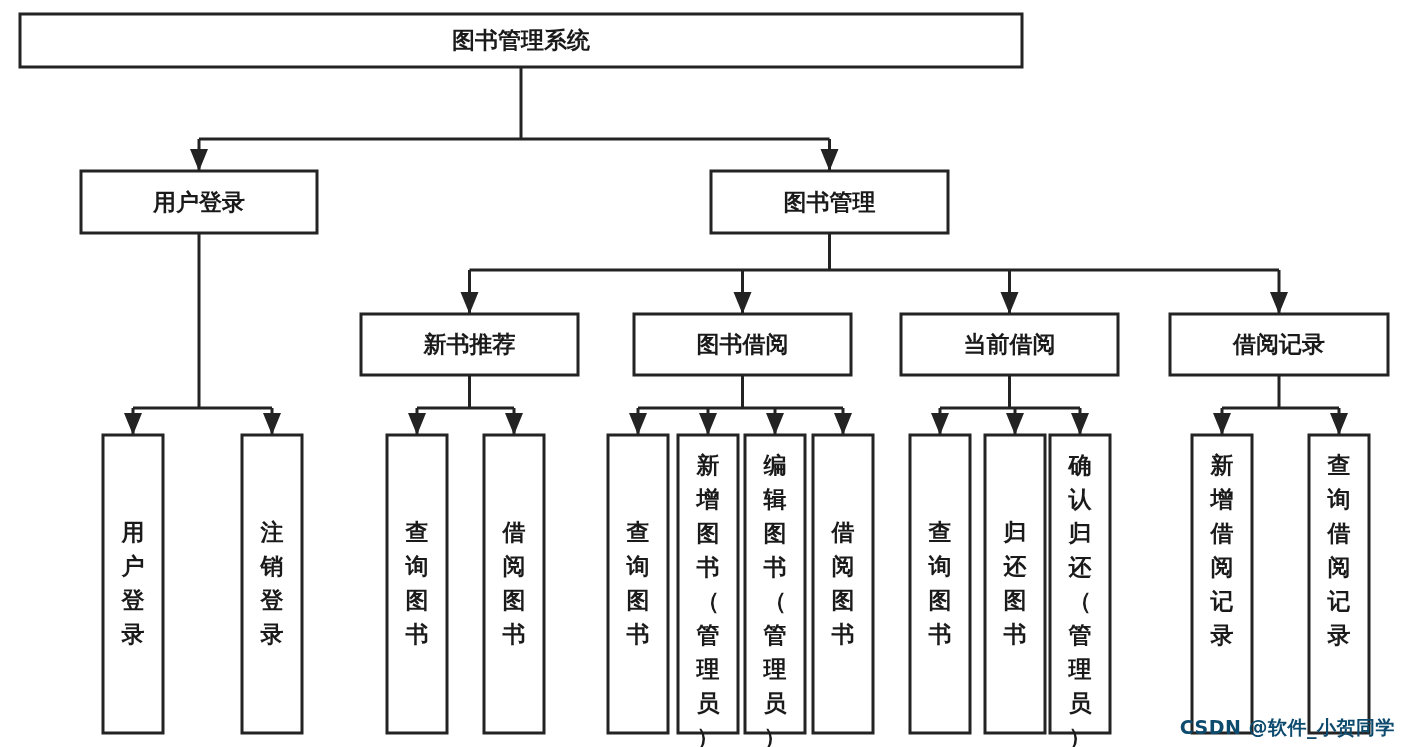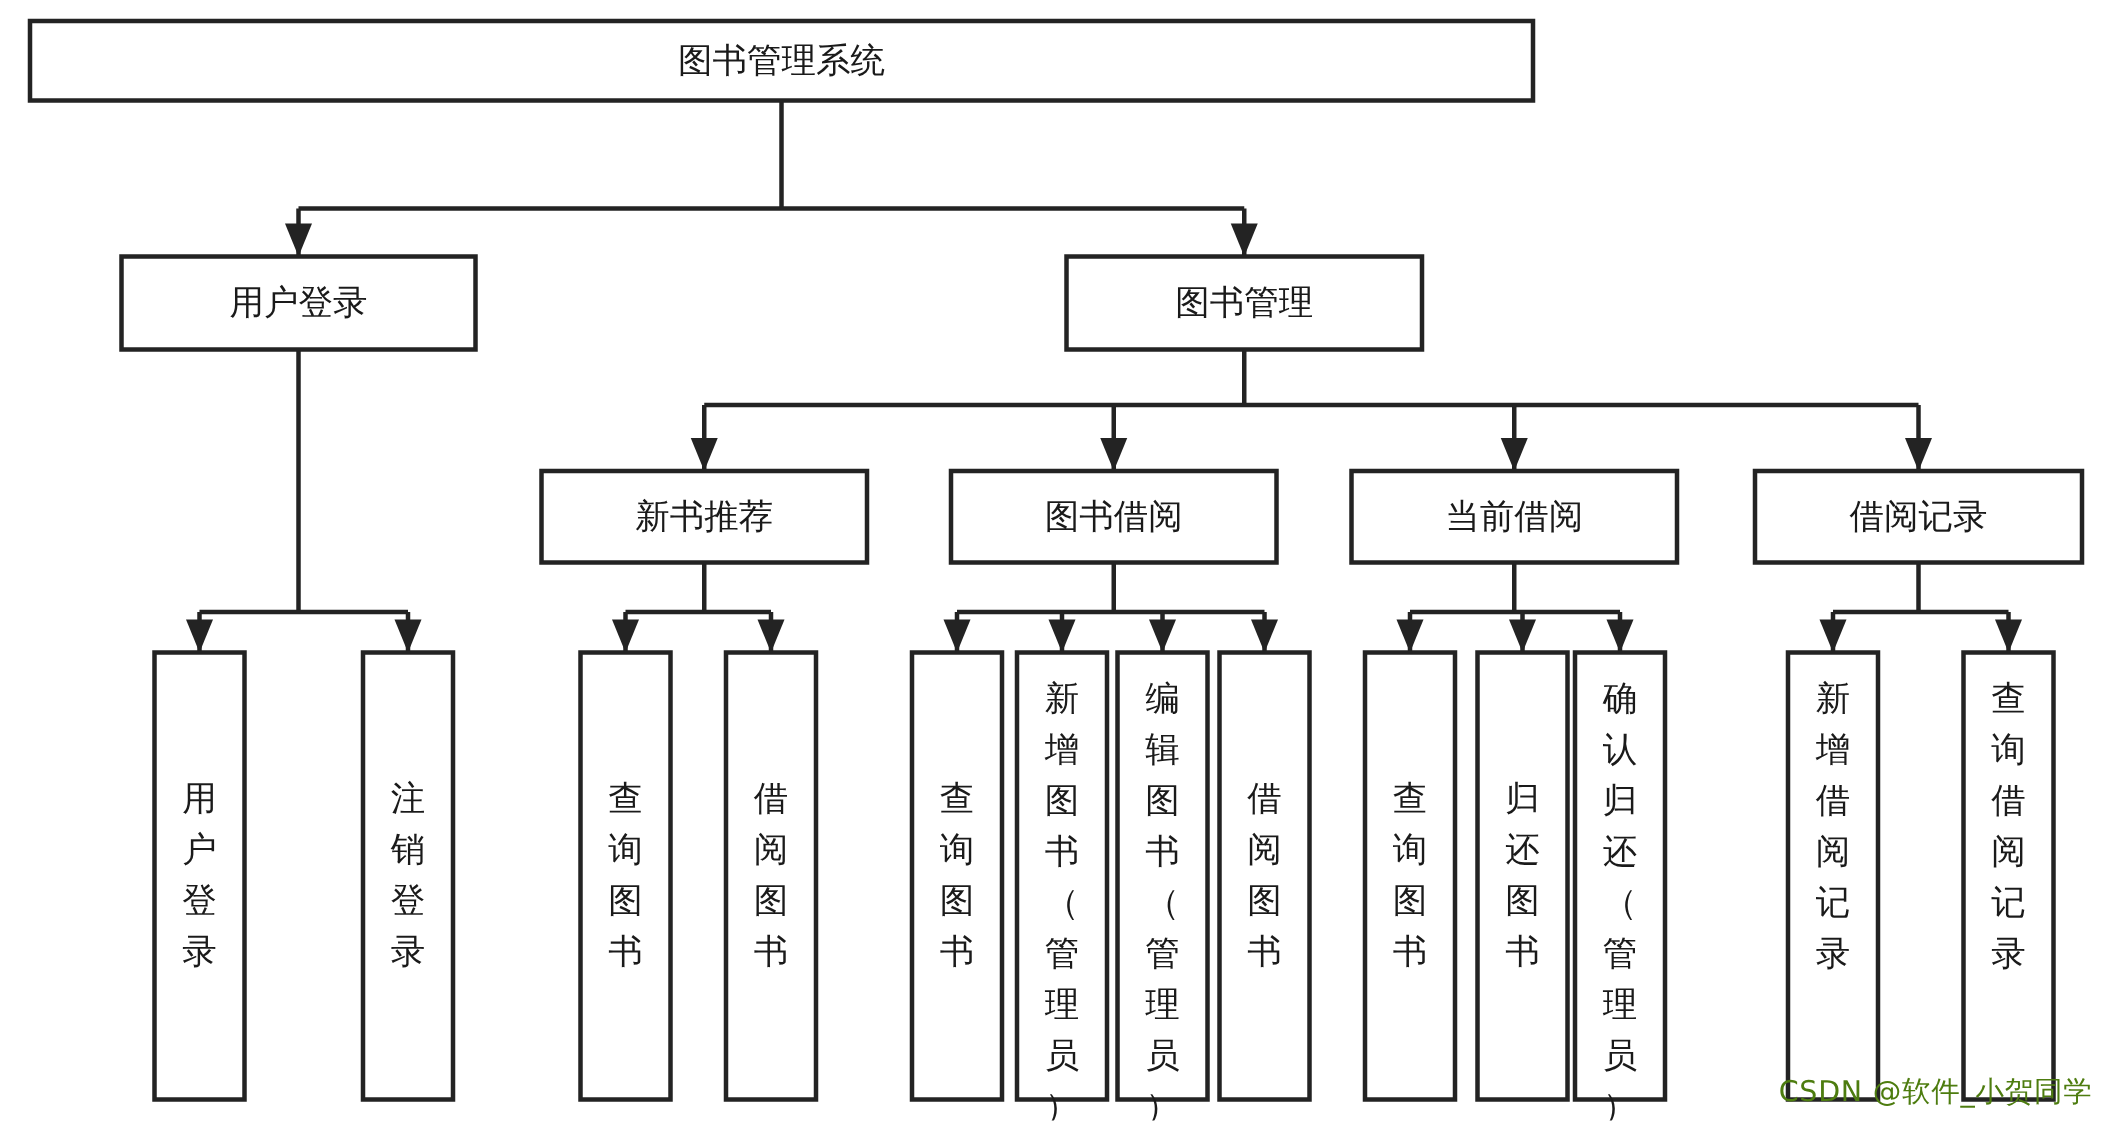--- a/index.html
+++ b/index.html
@@ -12,20 +12,21 @@
     width: 1405px;
     height: 747px;
     font-family: "DejaVu Sans", "Liberation Sans", sans-serif;
     overflow: hidden;
   }
   #diagram-root {
     position: relative;
     width: 1405px;
     height: 747px;
     background: #ffffff;
+    font-weight: bold;
   }
   svg#flowchart {
     position: absolute;
     left: 0;
     top: 0;
     width: 1405px;
     height: 747px;
     display: block;
   }
   .node-rect {
@@ -53,21 +54,21 @@
     stroke-linecap: butt;
   }
   .arrow-head {
     fill: #232323;
     stroke: none;
   }
   .watermark {
     position: absolute;
     right: 10px;
     bottom: 6px;
-    color: #4d7c0f;
+    color: #0c4a6e;
     font-family: "DejaVu Sans", "Liberation Sans", sans-serif;
     font-size: 19px;
     letter-spacing: 0.5px;
     white-space: nowrap;
     user-select: none;
   }
 </style>
 </head>
 <body>
 

